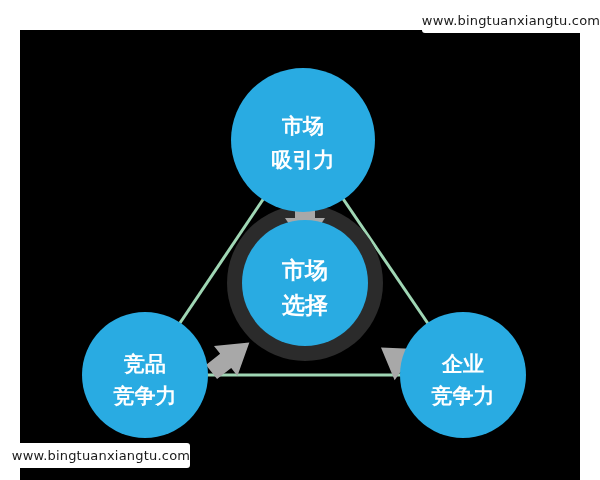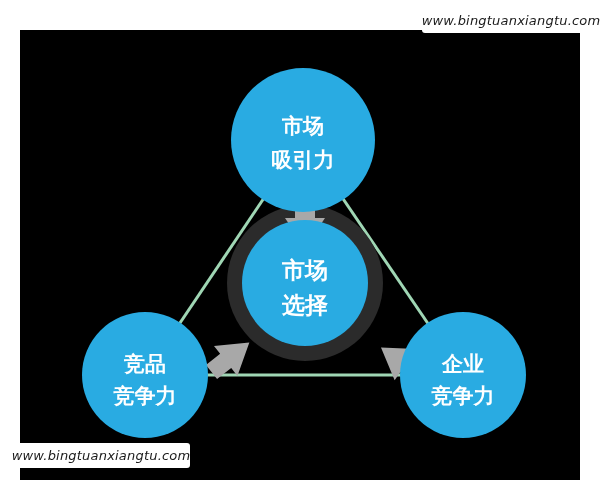--- a/index.html
+++ b/index.html
@@ -36,21 +36,20 @@
     background: #ffffff;
     color: #1a1a1a;
     font-family: "DejaVu Sans", "Liberation Sans", sans-serif;
     font-size: 13px;
     letter-spacing: 0.2px;
     display: flex;
     align-items: center;
     justify-content: center;
     white-space: nowrap;
     z-index: 40;
-    font-style: italic;
   }
   .watermark.top {
     right: 0px;
     top: 8px;
     width: 178px;
     height: 25px;
     border-radius: 3px;
   }
   .watermark.bottom {
     left: 12px;

